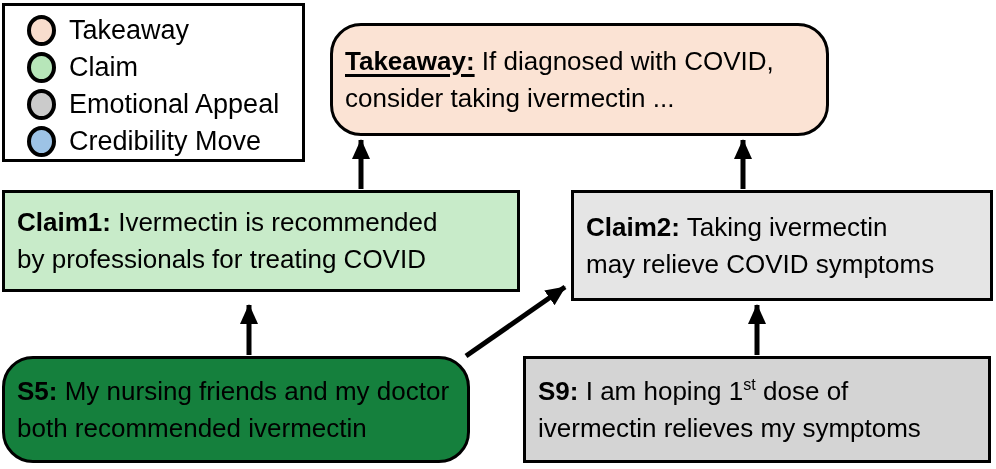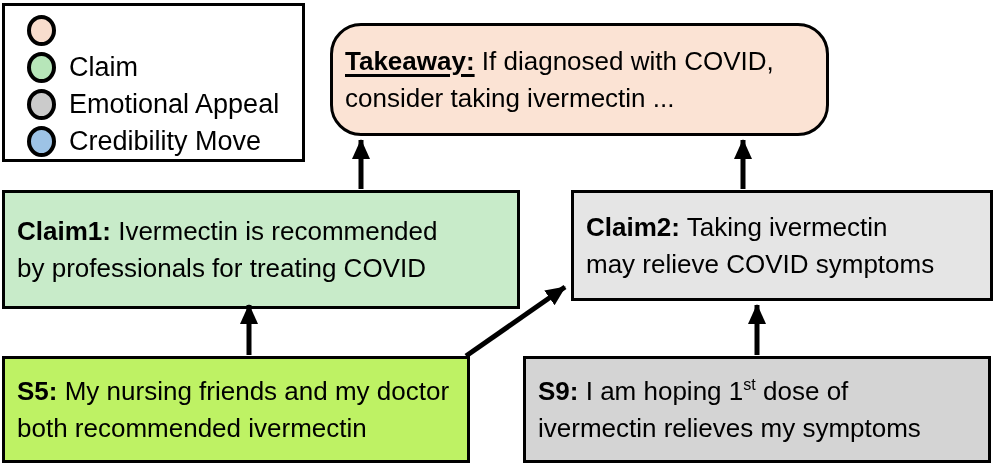--- a/index.html
+++ b/index.html
@@ -60,21 +60,21 @@
     text-decoration-thickness: 2.5px;
     text-underline-offset: 4px;
   }
   .node sup {
     font-size: 0.62em;
     vertical-align: super;
     line-height: 0;
   }
 
   .node-takeaway { left: 330px; top: 23px;  width: 499px; height: 113px; }
-  .node-claim1   { left: 2px;   top: 190px; width: 518px; height: 119px; }
+  .node-claim1   { left: 2px;   top: 190px; width: 518px; height: 102px; }
   .node-claim2   { left: 571px; top: 190px; width: 422px; height: 111px; }
   .node-s5       { left: 2px;   top: 356px; width: 468px; height: 107px; }
   .node-s9       { left: 523px; top: 356px; width: 468px; height: 107px; }
 
   
   .edge-layer {
     position: absolute;
     left: 0; top: 0;
     width: 996px; height: 469px;
     pointer-events: none;
@@ -85,20 +85,21 @@
   }
 </style>
 </head>
 <body>
 
 <div class="canvas">
 
   <div class="legend">
     <div class="legend-row">
       <span class="legend-dot" style="background: rgb(248, 221, 205);"></span>
+      <span class="legend-label">Takeaway</span>
     </div>
     <div class="legend-row">
       <span class="legend-dot" style="background: rgb(183, 230, 185);"></span>
       <span class="legend-label">Claim</span>
     </div>
     <div class="legend-row">
       <span class="legend-dot" style="background: rgb(203, 203, 203);"></span>
       <span class="legend-label">Emotional Appeal</span>
     </div>
     <div class="legend-row">
@@ -115,21 +116,21 @@
   <div class="node node-claim1" style="background: rgb(200, 235, 201);">
     <div><b>Claim1:</b> <span>Ivermectin is recommended
 by professionals for treating COVID</span></div>
   </div>
 
   <div class="node node-claim2" style="background: #e5e5e5;">
     <div><b>Claim2:</b> <span>Taking ivermectin
 may relieve COVID symptoms</span></div>
   </div>
 
-  <div class="node node-s5" style="background: #bef264;">
+  <div class="node node-s5" style="background: #15803d; border-radius: 31px;">
     <div><b>S5:</b> <span>My nursing friends and my doctor
 both recommended ivermectin</span></div>
   </div>
 
   <div class="node node-s9" style="background: rgb(212, 212, 212);">
     <div><b>S9:</b> <span>I am hoping 1</span><sup>st</sup> <span>dose of
 ivermectin relieves my symptoms</span></div>
   </div>
 
   <svg class="edge-layer" id="edge-layer" viewBox="0 0 996 469">

